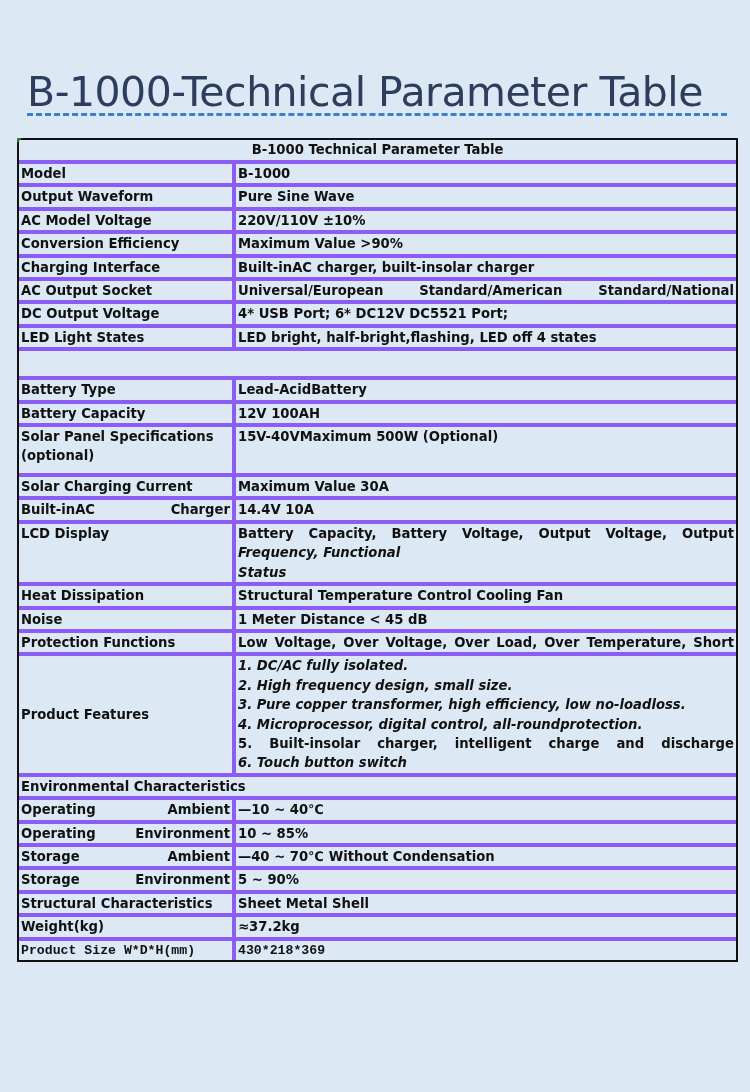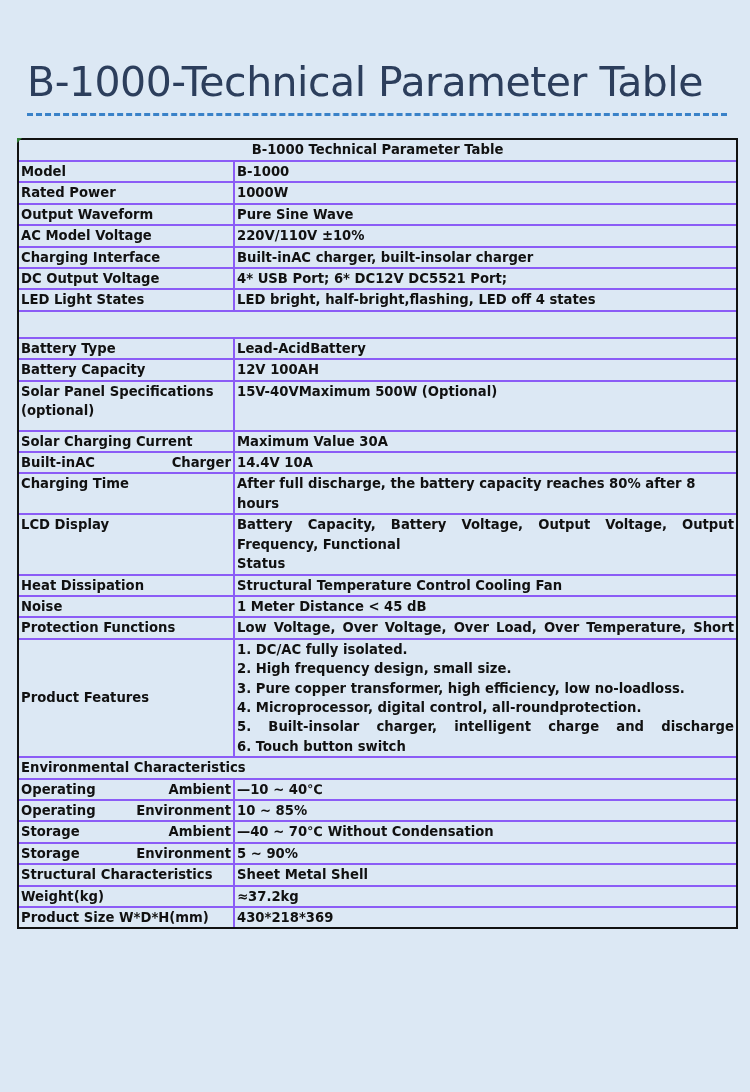--- a/index.html
+++ b/index.html
@@ -1,53 +1,53 @@
 <!DOCTYPE html>
 <html><head>
 <meta charset="utf-8">
 <style>
   html, body { margin:0; padding:0; }
   body {
     width:750px; height:1092px; background:#dce8f4; position:relative; overflow:hidden;
     font-family:"DejaVu Sans", sans-serif; color:#111;
   }
   .page-title {
-    position:absolute; left:27px; top:58px; margin:0;
+    position:absolute; left:27px; top:68px; margin:0;
     font-family:"DejaVu Sans", sans-serif; font-weight:normal;
     font-size:41px; letter-spacing:-0.5px; color:#2c3e5c; white-space:nowrap;
   }
   .title-underline {
     position:absolute; left:27px; top:113px; width:700px; height:0;
     border-top:3px dashed #3a82c8;
   }
   .table-wrap {
     position:absolute; left:17px; top:138px; width:721px;
     border:2px solid #111; box-sizing:border-box; background:#dce8f4;
   }
   .table-wrap::before {
     content:""; position:absolute; left:-2px; top:-2px; width:0; height:0;
     border-left:5px solid #2e7d32; border-bottom:5px solid transparent;
   }
   table { border-collapse:collapse; width:100%; table-layout:fixed; }
   td {
-    border:2px solid #8b5cf6; padding:0 2px; font-size:13.2px; font-weight:bold;
+    border:4px solid #8b5cf6; padding:0 2px; font-size:13.2px; font-weight:bold;
     line-height:19.4px; vertical-align:top; color:#111; background:#dce8f4;
     font-family:"DejaVu Sans", sans-serif;
   }
   col.c1 { width:215px; }
   tr.title-row td { text-align:center; height:20px; }
   tr.blank-row td { height:25px; }
   td.justify { text-align:justify; text-align-last:justify; }
   td.label-mid { vertical-align:middle; }
   .just-line { display:block; text-align:justify; text-align-last:justify; }
-  .line { display:block; }
+  .line { display:block;font-style:italic; }
   table tr:first-child td { border-top:none; }
   table tr td:first-child { border-left:none; }
   table tr td:last-child { border-right:none; }
-  table tr:last-child td { border-bottom:none; }
+  table tr:last-child td { border-bottom:none;font-family:Liberation Mono, monospace; }
 </style>
 </head>
 <body>
 
 <h1 class="page-title">B-1000-Technical Parameter Table</h1>
 <div class="title-underline"></div>
 
 <div class="table-wrap">
 <table>
   <colgroup>
@@ -57,34 +57,38 @@
   <tbody>
         <tr class="title-row">
     <td colspan="2">B-1000 Technical Parameter Table</td>
   </tr>
 
   <tr>
           <td>Model</td>
           <td>B-1000</td>
         </tr>
   <tr>
-          <td>Rated Power</td>
-          <td>1000W</td>
-        </tr>
-  <tr>
           <td>Output Waveform</td>
           <td>Pure Sine Wave</td>
         </tr>
   <tr>
           <td>AC Model Voltage</td>
           <td>220V/110V ±10%</td>
         </tr>
   <tr>
+          <td>Conversion Efficiency</td>
+          <td>Maximum Value &gt;90%</td>
+        </tr>
+  <tr>
           <td>Charging Interface</td>
           <td>Built-inAC charger, built-insolar charger</td>
+        </tr>
+  <tr>
+          <td>AC Output Socket</td>
+          <td class="justify">Universal/European Standard/American Standard/National</td>
         </tr>
   <tr>
           <td>DC Output Voltage</td>
           <td>4* USB Port; 6* DC12V DC5521 Port;</td>
         </tr>
   <tr>
           <td>LED Light States</td>
           <td>LED bright, half-bright,flashing, LED off 4 states</td>
         </tr>
 
@@ -107,24 +111,20 @@
   <tr>
           <td>Solar Charging Current</td>
           <td>Maximum Value 30A</td>
         </tr>
   <tr>
     <td>
             <span class="just-line"><span>Built-inAC</span> <span>Charger</span></span>
           </td>
     <td>14.4V 10A</td>
   </tr>
-  <tr>
-          <td>Charging Time</td>
-          <td>After full discharge, the battery capacity reaches 80% after 8 hours</td>
-        </tr>
   <tr>
     <td>LCD Display</td>
     <td>
       <span class="just-line">Battery Capacity, Battery Voltage, Output Voltage, Output</span>
       <span class="line">Frequency, Functional</span>
       <span class="line">Status</span>
     </td>
   </tr>
   <tr>
           <td>Heat Dissipation</td>

